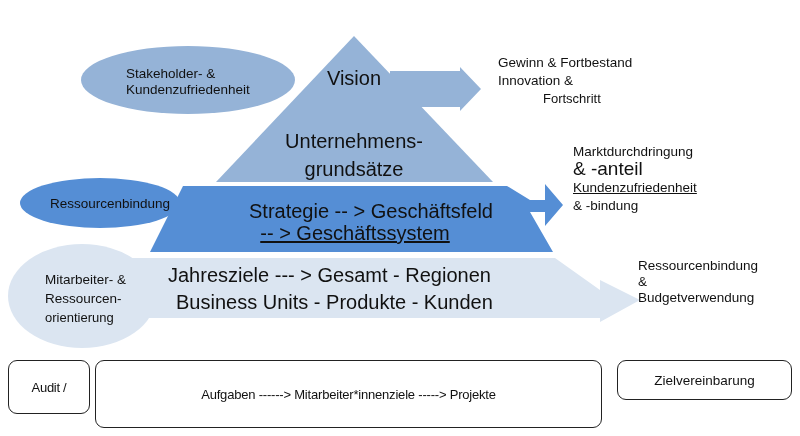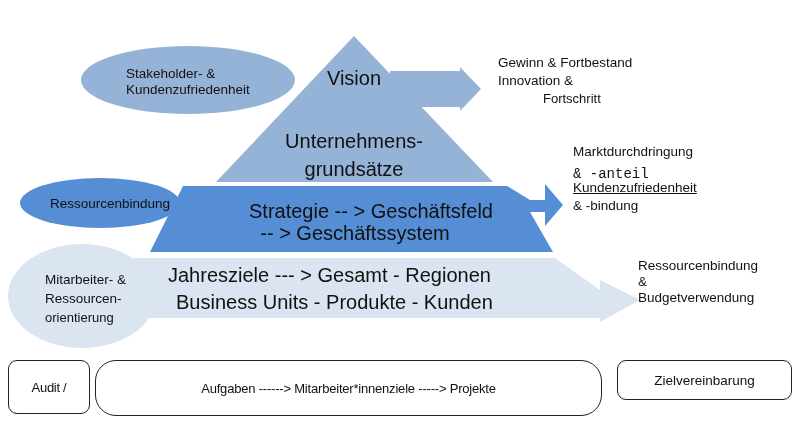--- a/index.html
+++ b/index.html
@@ -22,43 +22,43 @@
 
   <ellipse cx="188" cy="80" rx="107" ry="34" fill="#95b3d7"></ellipse>
   <polygon points="354,36 493,182 216,182" fill="#95b3d7"></polygon>
   <polygon points="390,71 460,71 460,67 481,89 460,111 460,107 390,107" fill="#95b3d7"></polygon>
 </svg>
 
 <div class="t c" style="left:304px;top:67px;width:100px;font-size:20px;">Vision</div>
 <div class="t c" style="left:254px;top:130px;width:200px;font-size:20px;">Unternehmens-</div>
 <div class="t c" style="left:254px;top:158px;width:200px;font-size:20px;">grundsätze</div>
 <div class="t c" style="left:216px;top:200px;width:310px;font-size:20px;">Strategie -- &gt; Geschäftsfeld</div>
-<div class="t c" style="left:200px;top:222px;width:310px;font-size:20px;">-- &gt; Geschäftssystem</div>
+<div class="t c" style="left:200px;top:222px;width:310px;font-size:20px;text-decoration:underline;">-- &gt; Geschäftssystem</div>
 <div class="t" style="left:168px;top:264px;font-size:20px;">Jahresziele --- &gt;  Gesamt - Regionen</div>
 <div class="t" style="left:176px;top:291px;font-size:20px;">Business Units  - Produkte - Kunden</div>
 
 <div class="t" style="left:126px;top:66px;font-size:13.5px;">Stakeholder- &amp;</div>
 <div class="t" style="left:126px;top:82px;font-size:13.5px;">Kundenzufriedenheit</div>
 <div class="t" style="left:50px;top:196px;font-size:13.5px;">Ressourcenbindung</div>
 <div class="t" style="left:45px;top:272px;font-size:13.5px;line-height:16px;">Mitarbeiter- &amp;</div>
 <div class="t" style="left:45px;top:291px;font-size:13.5px;">Ressourcen-</div>
 <div class="t" style="left:45px;top:310px;font-size:13px;">orientierung</div>
 
 <div class="t" style="left:498px;top:55px;font-size:13.5px;">Gewinn &amp; Fortbestand</div>
 <div class="t" style="left:498px;top:73px;font-size:13.5px;">Innovation &amp;</div>
 <div class="t" style="left:518px;top:91px;font-size:13px;margin-left:25px;">Fortschritt</div>
 <div class="t" style="left:573px;top:144px;font-size:13.5px;">Marktdurchdringung</div>
-<div class="t" style="left:573px;top:166px;font-size:14px;font-family:Liberation Mono, monospace;">&amp; -anteil</div>
+<div class="t" style="left:573px;top:158px;font-size:19px;">&amp; -anteil</div>
 <div class="t" style="left:573px;top:180px;font-size:13.5px;text-decoration:underline;">Kundenzufriedenheit</div>
 <div class="t" style="left:573px;top:198px;font-size:13.5px;">&amp; -bindung</div>
 <div class="t" style="left:638px;top:258px;font-size:13.5px;">Ressourcenbindung</div>
 <div class="t" style="left:638px;top:274px;font-size:13.5px;">&amp;</div>
 <div class="t" style="left:638px;top:290px;font-size:13.5px;">Budgetverwendung</div>
 
 <div class="box" style="left:8px;top:360px;width:82px;height:54px;flex-direction:column;font-size:13px;letter-spacing:-0.3px;">
   <span>Audit /</span>
 </div>
-<div class="box" style="left:95px;top:360px;width:507px;height:56px;font-size:13px;letter-spacing:-0.2px;border-radius:21px;">
+<div class="box" style="left:95px;top:360px;width:507px;height:68px;font-size:13px;letter-spacing:-0.2px;">
   <span>Aufgaben ------&gt;  Mitarbeiter*innenziele  -----&gt; Projekte</span>
 </div>
 <div class="box" style="left:617px;top:360px;width:175px;height:40px;font-size:13.5px;">
   <span>Zielvereinbarung</span>
 </div>
 
 </body></html>

